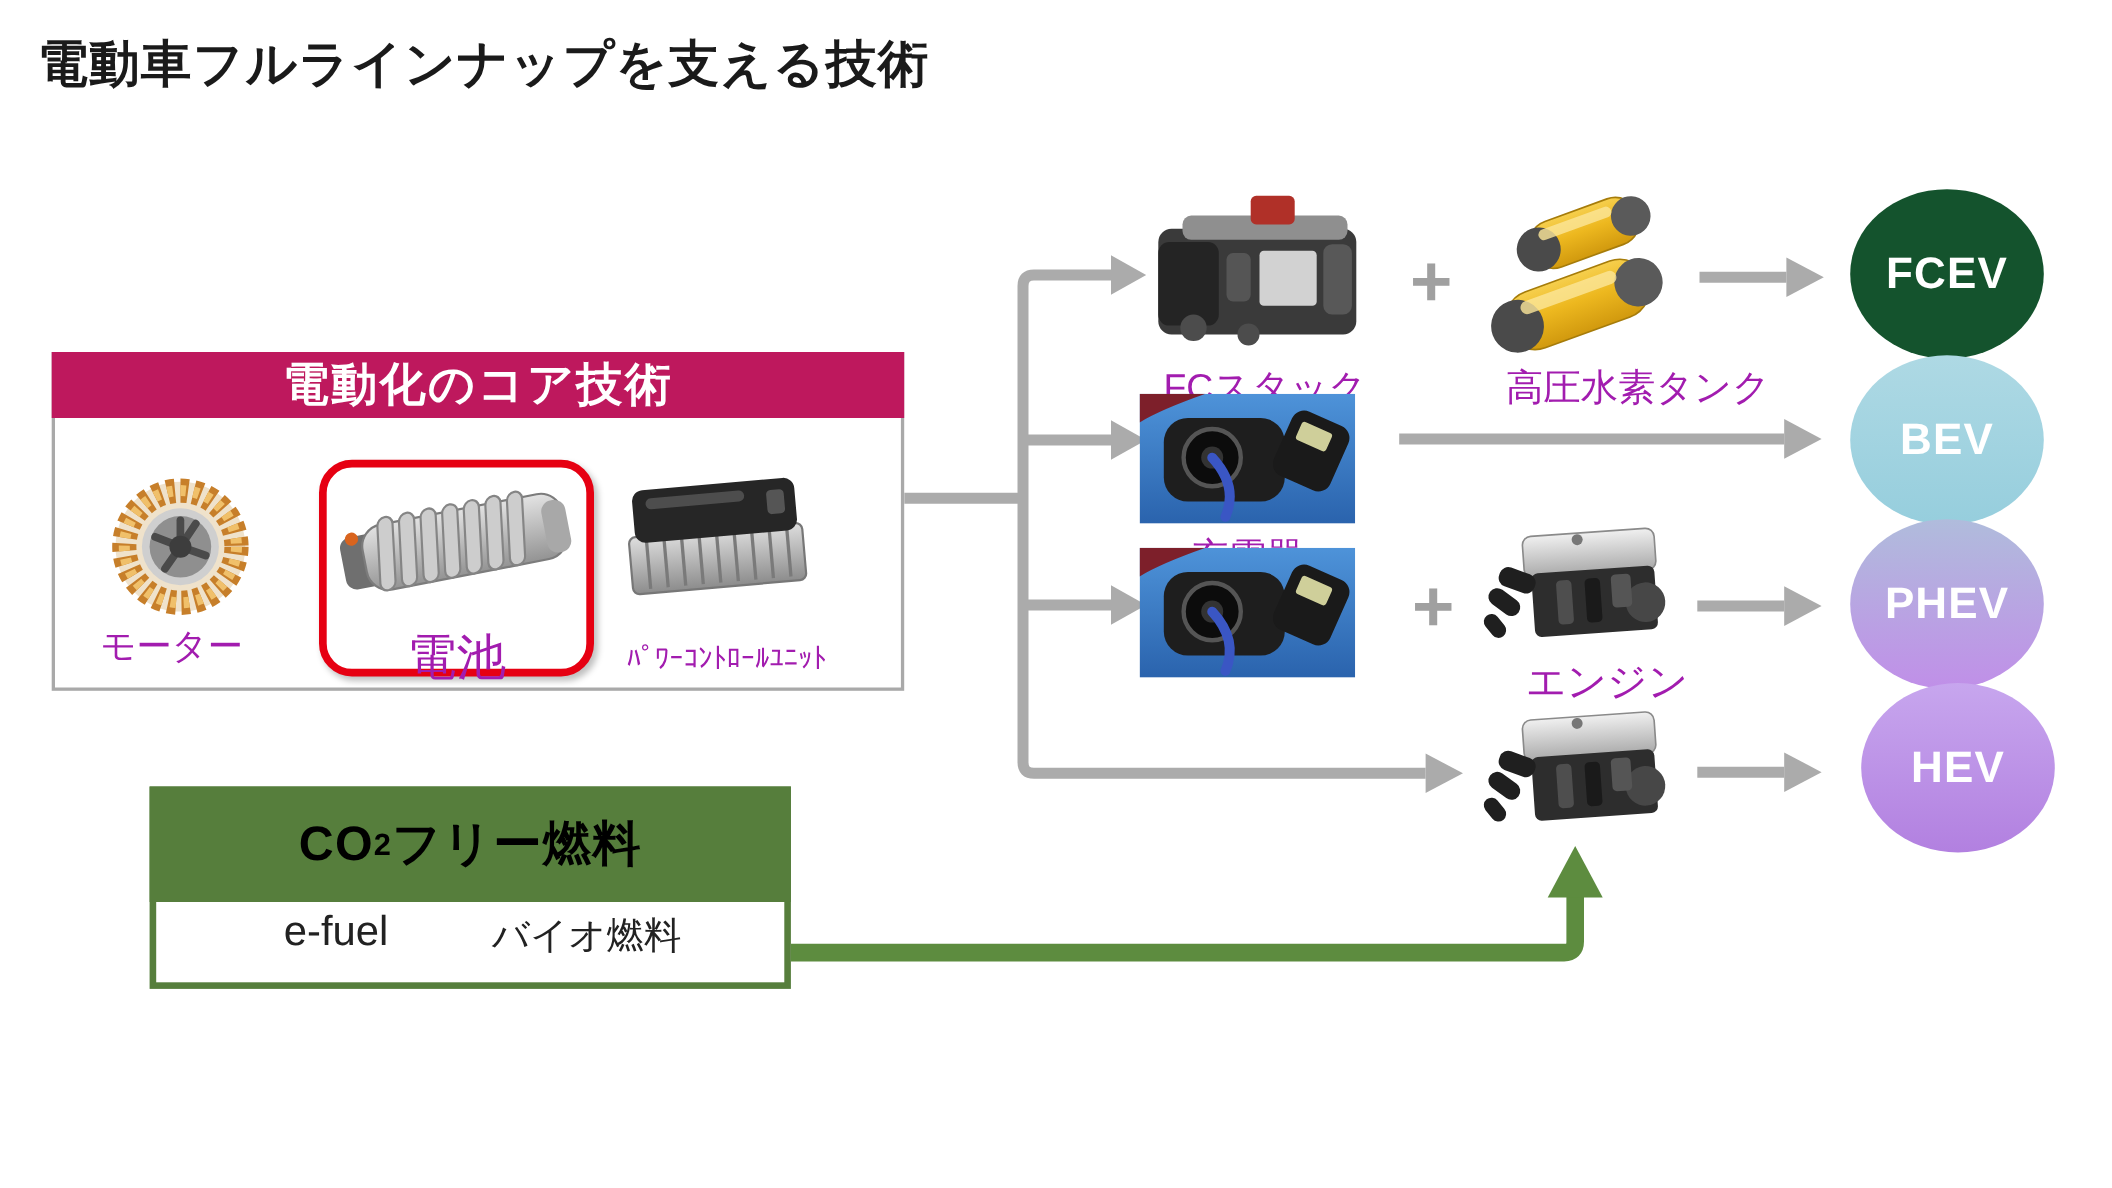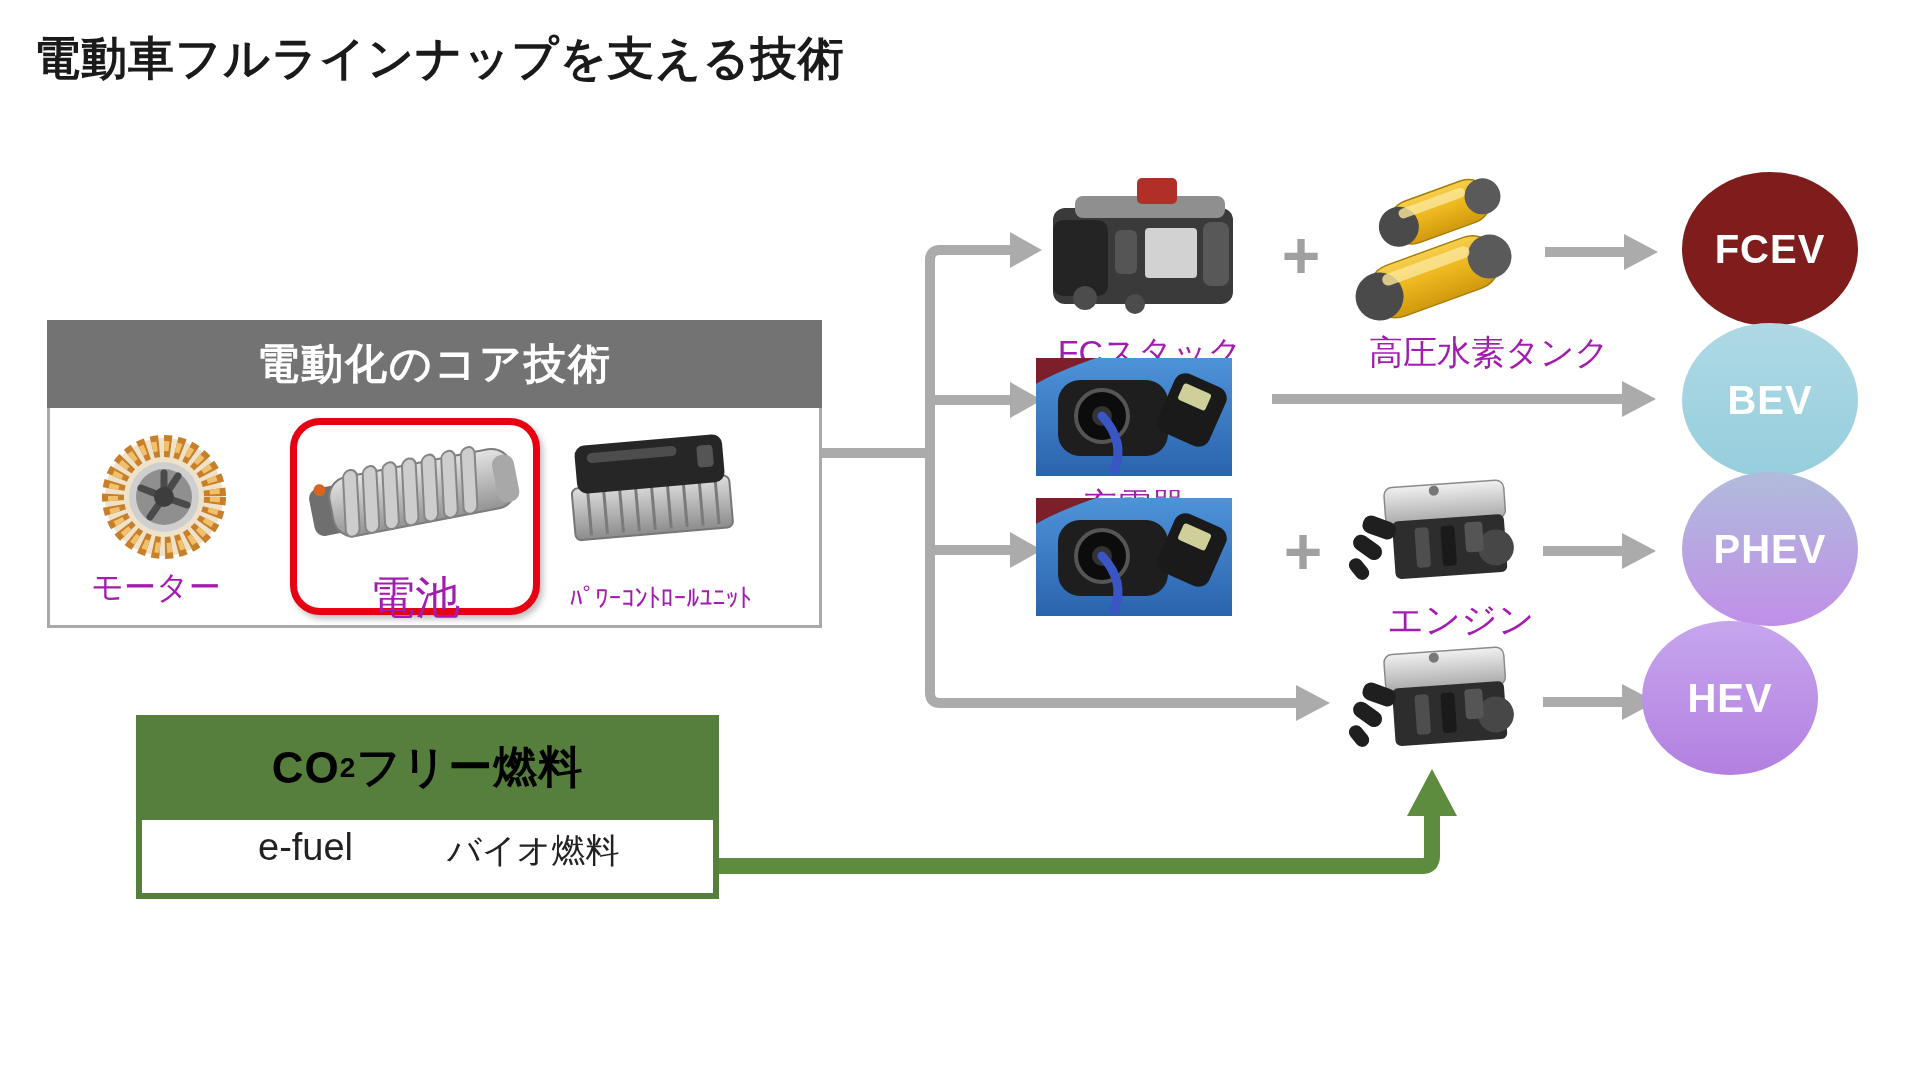--- a/index.html
+++ b/index.html
@@ -7,35 +7,35 @@
           font-family:"Liberation Sans","DejaVu Sans",sans-serif;color:#1a1a1a;}
   .abs{position:absolute;}
   .ctr{display:flex;align-items:center;justify-content:center;}
   .lbl{font-weight:400;color:#a21caf;text-align:center;white-space:nowrap;}
 
   #page-title{left:34px;top:28px;font-size:46px;font-weight:700;letter-spacing:1px;}
 
   
   #core-box{left:47px;top:320px;width:775px;height:308px;background:#fff;
             border:3px solid #a9a9a9;box-sizing:border-box;}
-  #core-header{left:47px;top:320px;width:775px;height:88px;background:#737373;
+  #core-header{left:47px;top:320px;width:775px;height:60px;background:#be185d;
                color:#fff;font-size:42px;font-weight:700;letter-spacing:2px;}
   #battery-highlight{left:290px;top:418px;width:250px;height:197px;border:7px solid #e60012;
                      border-radius:30px;box-sizing:border-box;background:#fff;
                      box-shadow:3px 4px 6px rgba(0,0,0,0.25);}
 
   .plus{width:70px;height:70px;font-size:66px;font-weight:700;color:#a0a0a0;line-height:70px;text-align:center;}
 
   
   .veh{width:176px;height:154px;border-radius:50%;color:#fff;font-weight:700;
        font-size:40px;letter-spacing:1px;}
   #circle-fcev{left:1682px;top:172px;}
   #circle-bev{left:1682px;top:323px;}
   #circle-phev{left:1682px;top:472px;text-align:right;}
-  #circle-hev{left:1642px;top:621px;}
+  #circle-hev{left:1692px;top:621px;}
 
   
   #fuel-box{left:136px;top:715px;width:583px;height:184px;border:6px solid #567e3c;
             box-sizing:border-box;background:#fff;}
   #fuel-header{left:136px;top:715px;width:583px;height:105px;background:#567e3c;color:#000000;
                font-size:44px;font-weight:700;letter-spacing:1px;}
   #fuel-header sub{font-size:28px;}
   .fuel-item{font-size:36px;color:#222;white-space:nowrap;margin-left:15px;}
 
   svg{display:block;}
@@ -191,21 +191,21 @@
         <rect x="64" y="22" width="70" height="10" rx="5" fill="#fbe69a" opacity="0.8"></rect>
         <rect x="8" y="70" width="136" height="54" rx="27" fill="url(#tkg)" stroke="#a67c0a" stroke-width="1.5"></rect>
         <circle cx="18" cy="97" r="24" fill="#4a4a4a"></circle>
         <circle cx="135" cy="97" r="22" fill="#5a5a5a"></circle>
         <rect x="26" y="78" width="92" height="12" rx="6" fill="#fbe69a" opacity="0.8"></rect>
       </g>
     </svg>
   </div>
   <div class="abs lbl" style="left:1350px;top:330px;width:236px;font-size:34px;margin-left:19px;">高圧水素タンク</div>
 
-  <div id="circle-fcev" class="abs ctr veh" style="background:#7f1d1d;text-align:center;">
+  <div id="circle-fcev" class="abs ctr veh" style="background:#14532d;text-align:center;">
     <span>FCEV</span>
   </div>
 
   <div class="abs" style="left:1036px;top:358px;width:196px;height:118px;">
     <svg width="196" height="118" viewBox="0 0 196 118">
       <defs>
         <linearGradient id="carg" x1="0" y1="0" x2="0" y2="1">
           <stop offset="0" stop-color="#4e93d9"></stop>
             <stop offset="1" stop-color="#2a63ad"></stop>
         </linearGradient>

